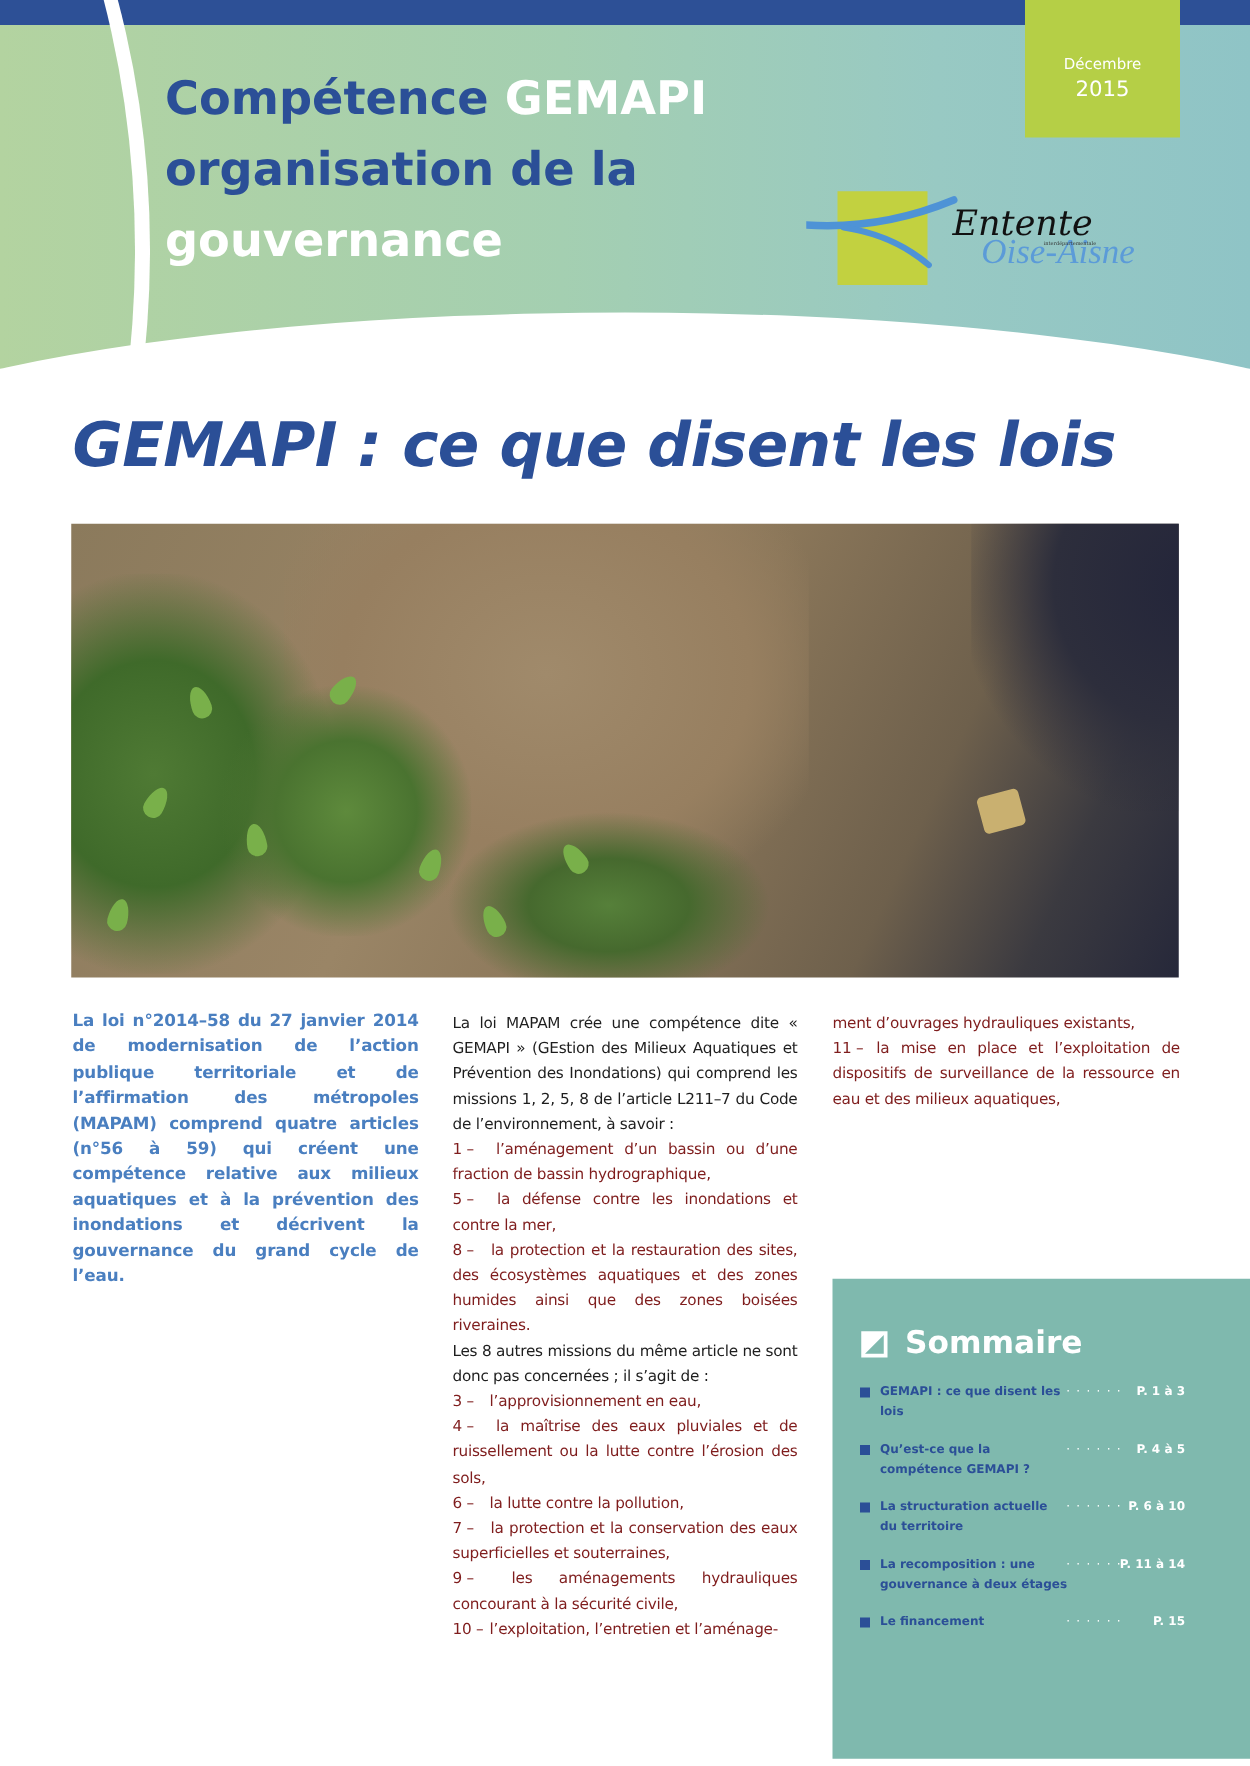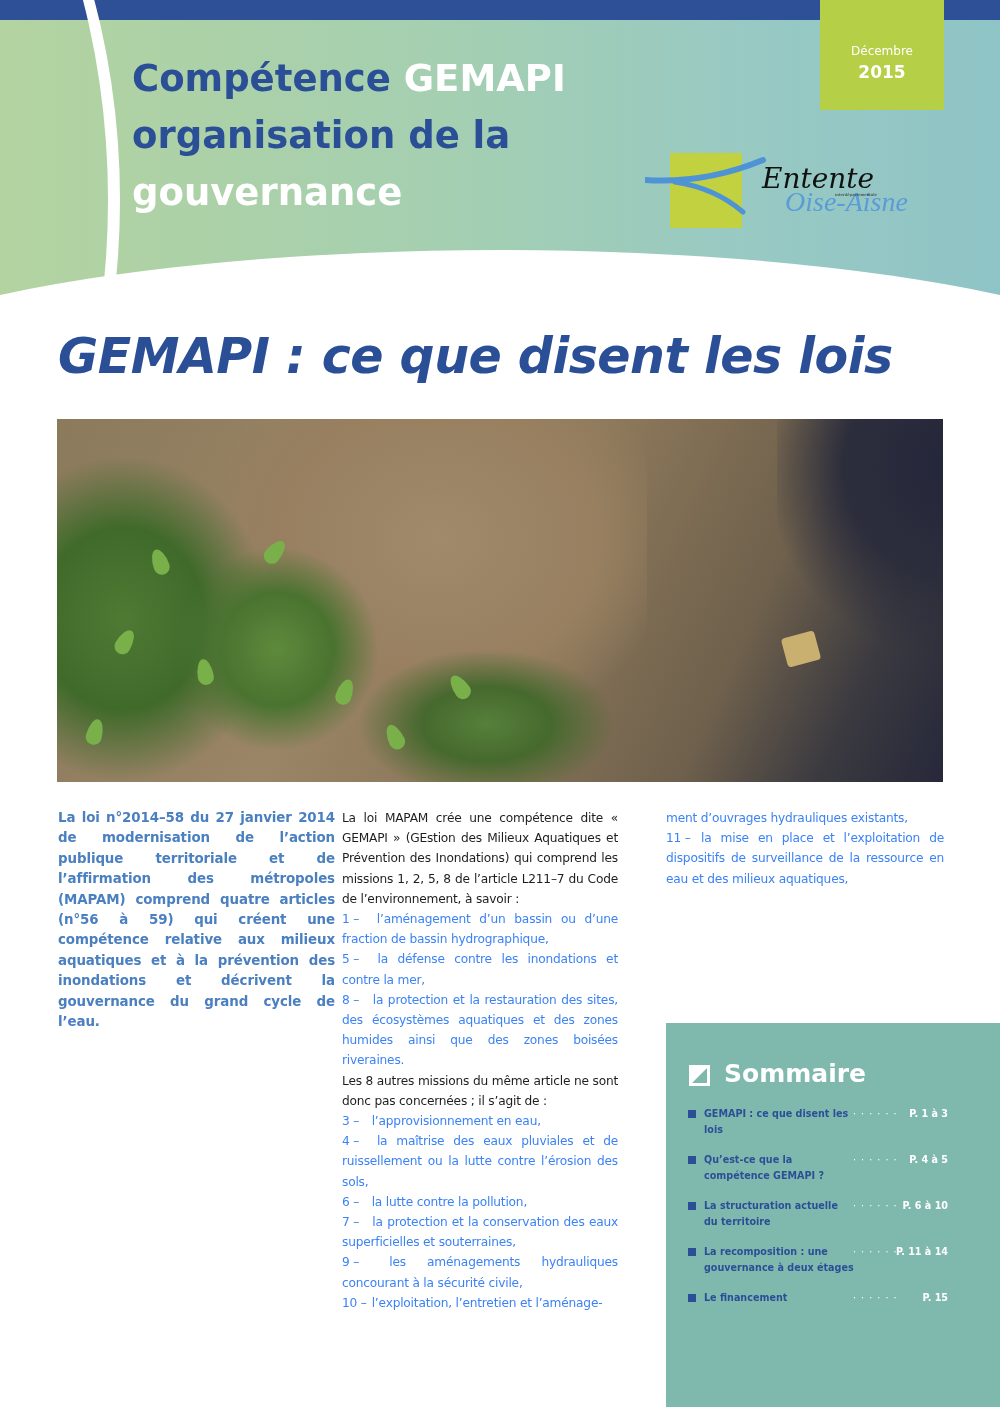--- a/index.html
+++ b/index.html
@@ -19,21 +19,21 @@
   }
   .header-bottom-curve {
     position: absolute; left: -200px; top: 250px; width: 1400px; height: 300px;
     border-radius: 50%; background: #ffffff;
   }
   .date-box {
     position: absolute; left: 820px; top: 0; width: 124px; height: 110px;
     background: #b5cf46; text-align: center; color: #ffffff;
   }
   .date-month { position: absolute; left: 0; top: 44px; width: 100%; font-size: 12px; font-family: "DejaVu Sans", sans-serif; }
-  .date-year { position: absolute; left: 0; top: 62px; width: 100%; font-size: 17px; font-weight: bold; font-family: "DejaVu Sans", sans-serif; }
+  .date-year { position: absolute; left: 0; top: 62px; width: 100%; font-size: 17px; font-weight: normal; font-family: "DejaVu Sans", sans-serif; }
 
   .header-title {
     position: absolute; left: 132px; top: 50px; width: 560px;
     font-family: "DejaVu Sans", sans-serif; font-weight: bold; 
     font-size: 37px; line-height: 57px; color: #2b4f97; letter-spacing: 0px;
   }
   .header-title .white { color: #ffffff; }
 
   .logo { position: absolute; left: 645px; top: 150px; width: 320px; height: 80px; }
   .logo-square { position: absolute; left: 25px; top: 3px; width: 72px; height: 75px; background: #c2d140; }
@@ -73,30 +73,30 @@
   .photo .veg2 { position: absolute; left: 120px; top: 130px; width: 200px; height: 200px;
     background: radial-gradient(ellipse at 50% 50%, #5e8a3c 0%, #4a7330 40%, rgba(74,115,48,0) 72%); }
   .photo .veg3 { position: absolute; left: 300px; top: 230px; width: 260px; height: 150px;
     background: radial-gradient(ellipse at 50% 50%, #56803a 0%, #46692e 35%, rgba(70,105,46,0) 70%); }
   .photo .leaf { position: absolute; width: 16px; height: 26px; border-radius: 50% 50% 50% 50% / 70% 70% 30% 30%; background: #79b04a; }
   .photo .stone { position: absolute; left: 727px; top: 215px; width: 34px; height: 30px; background: #c9b070; transform: rotate(-15deg); border-radius: 4px; }
 
   
   .col { position: absolute; top: 808px; }
   .col1 { left: 58px; width: 277px; }
-  .col2 { left: 342px; width: 276px; }
+  .col2 { left: 362px; width: 276px; }
   .col3 { left: 666px; width: 278px; }
 
   .lead {
     font-family: "DejaVu Sans", sans-serif; font-weight: bold; font-size: 13.4px;
     line-height: 20.4px; color: #4a7fc0; text-align: justify; margin-bottom: 20px;
     letter-spacing: -0.1px;
   }
   .body-dark { font-size: 12.2px; line-height: 20.2px; color: #1e1e1e; text-align: justify; letter-spacing: -0.2px; }
-  .body-blue { font-size: 12.2px; line-height: 20.2px; color: #3b82f6; text-align: justify; letter-spacing: -0.2px; }
+  .body-blue { font-size: 12.2px; line-height: 20.2px; color: #7f1d1d; text-align: justify; letter-spacing: -0.2px; }
   .mission .num { display: inline-block; min-width: 26px; }
 
   
   .sommaire {
     position: absolute; left: 666px; top: 1023px; width: 334px; height: 384px;
     background: #7fb9ae;
   }
   .sommaire-title {
     position: absolute; left: 24px; top: 36px; color: #ffffff;
     font-family: "DejaVu Sans", sans-serif; font-weight: bold; font-size: 25px;

